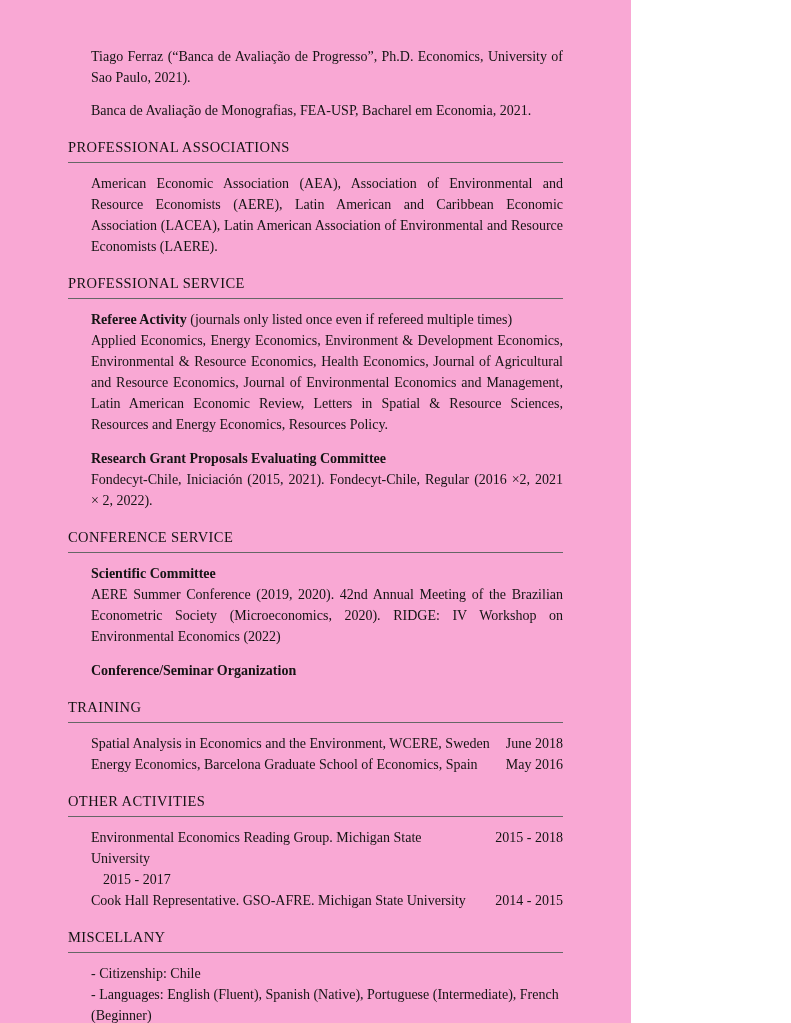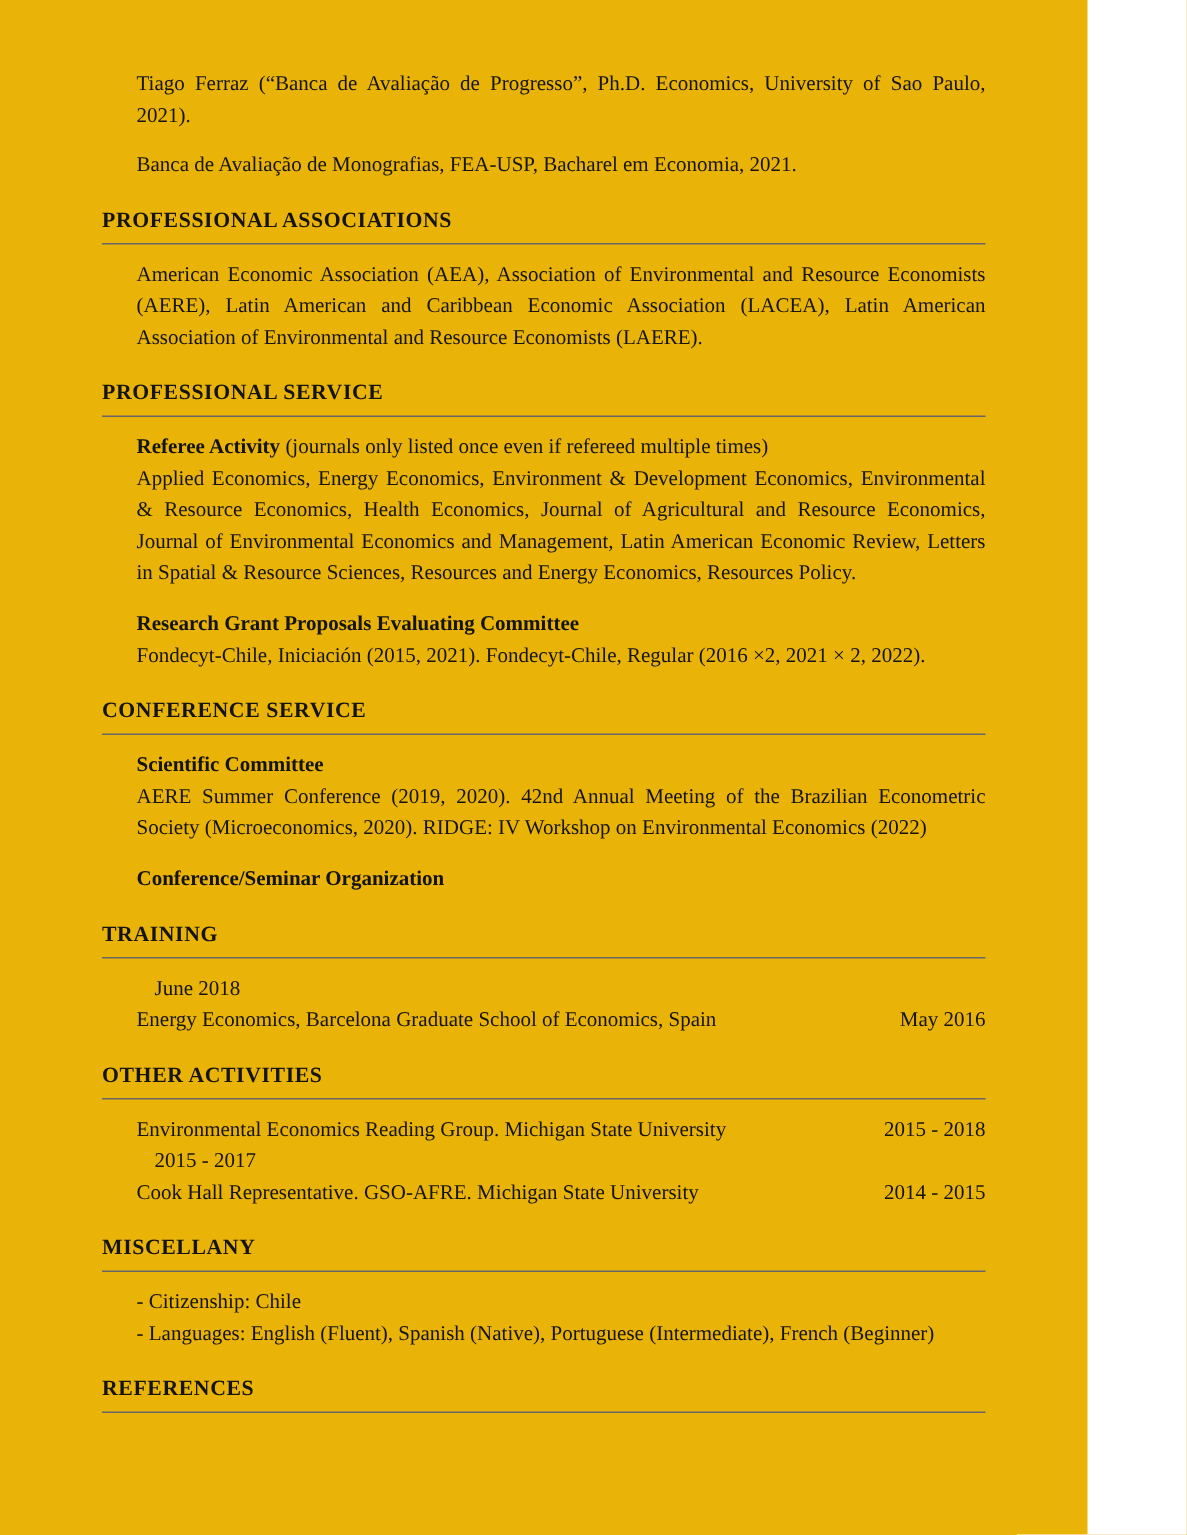--- a/index.html
+++ b/index.html
@@ -1,40 +1,40 @@
 <!DOCTYPE html>
 <html><head>
 <meta charset="utf-8">
 <style>
   html, body {
     margin: 0;
     padding: 0;
     background: #ffffff;
   }
   .page {
-    width: 725px;
+    width: 631px;
     height: 1023px;
-    background: #eab308;
+    background: #f9a8d4;
     box-sizing: border-box;
     padding: 46px 68px 17px 68px;
     font-family: "Liberation Serif", "DejaVu Serif", serif;
     font-size: 14px;
     line-height: 21px;
     color: #141414;
     overflow: hidden;
   }
   .intro-line {
     margin: 0 0 12px 23px;
     text-align: justify;
   }
   .section {
     margin-top: 16px;
   }
   .section-title {
-    font-weight: bold;
+    font-weight: normal;
     font-size: 14.5px;
     letter-spacing: 0.4px;
     padding-bottom: 4px;
     border-bottom: 1.5px solid #666;
     margin: 0 0 10px 0;
   }
   .section-body {
     margin-left: 23px;
   }
   .para {
@@ -99,20 +99,21 @@
       </p>
       <p class="para"><span class="subheading">Conference/Seminar Organization</span><br>
       </p>
     </div>
   </div>
 
   <div class="section">
     <div class="section-title">TRAINING</div>
     <div class="section-body">
       <div class="date-row">
+        <span>Spatial Analysis in Economics and the Environment, WCERE, Sweden</span>
         <span class="row-date">June 2018</span>
       </div>
       <div class="date-row">
         <span>Energy Economics, Barcelona Graduate School of Economics, Spain</span>
         <span class="row-date">May 2016</span>
       </div>
     </div>
   </div>
 
   <div class="section">

